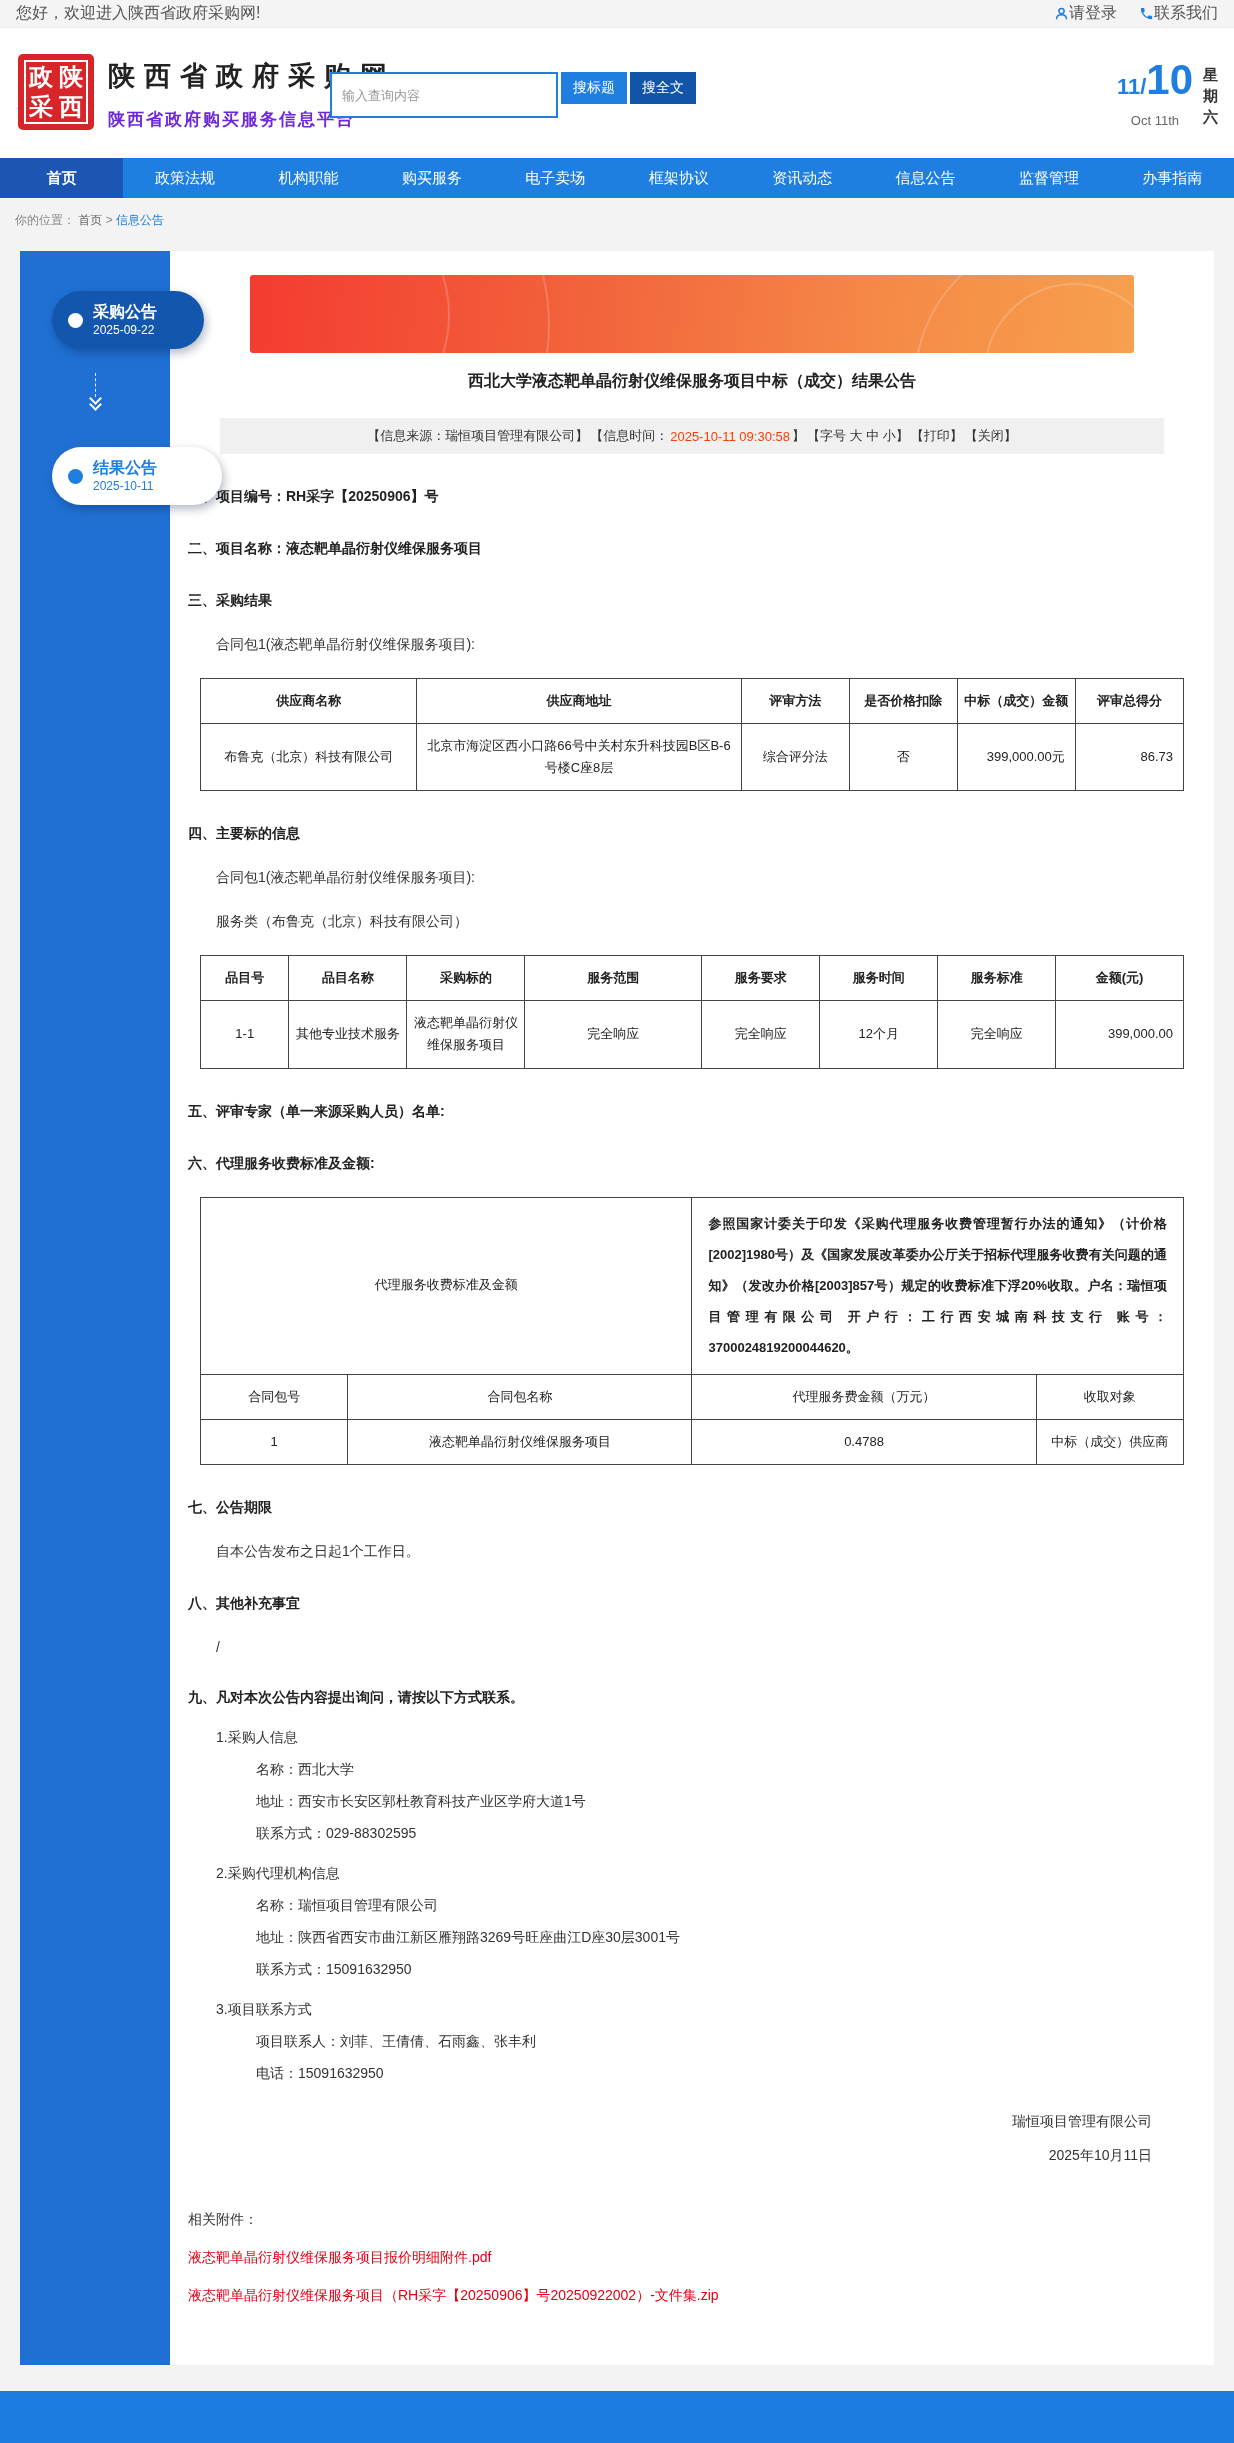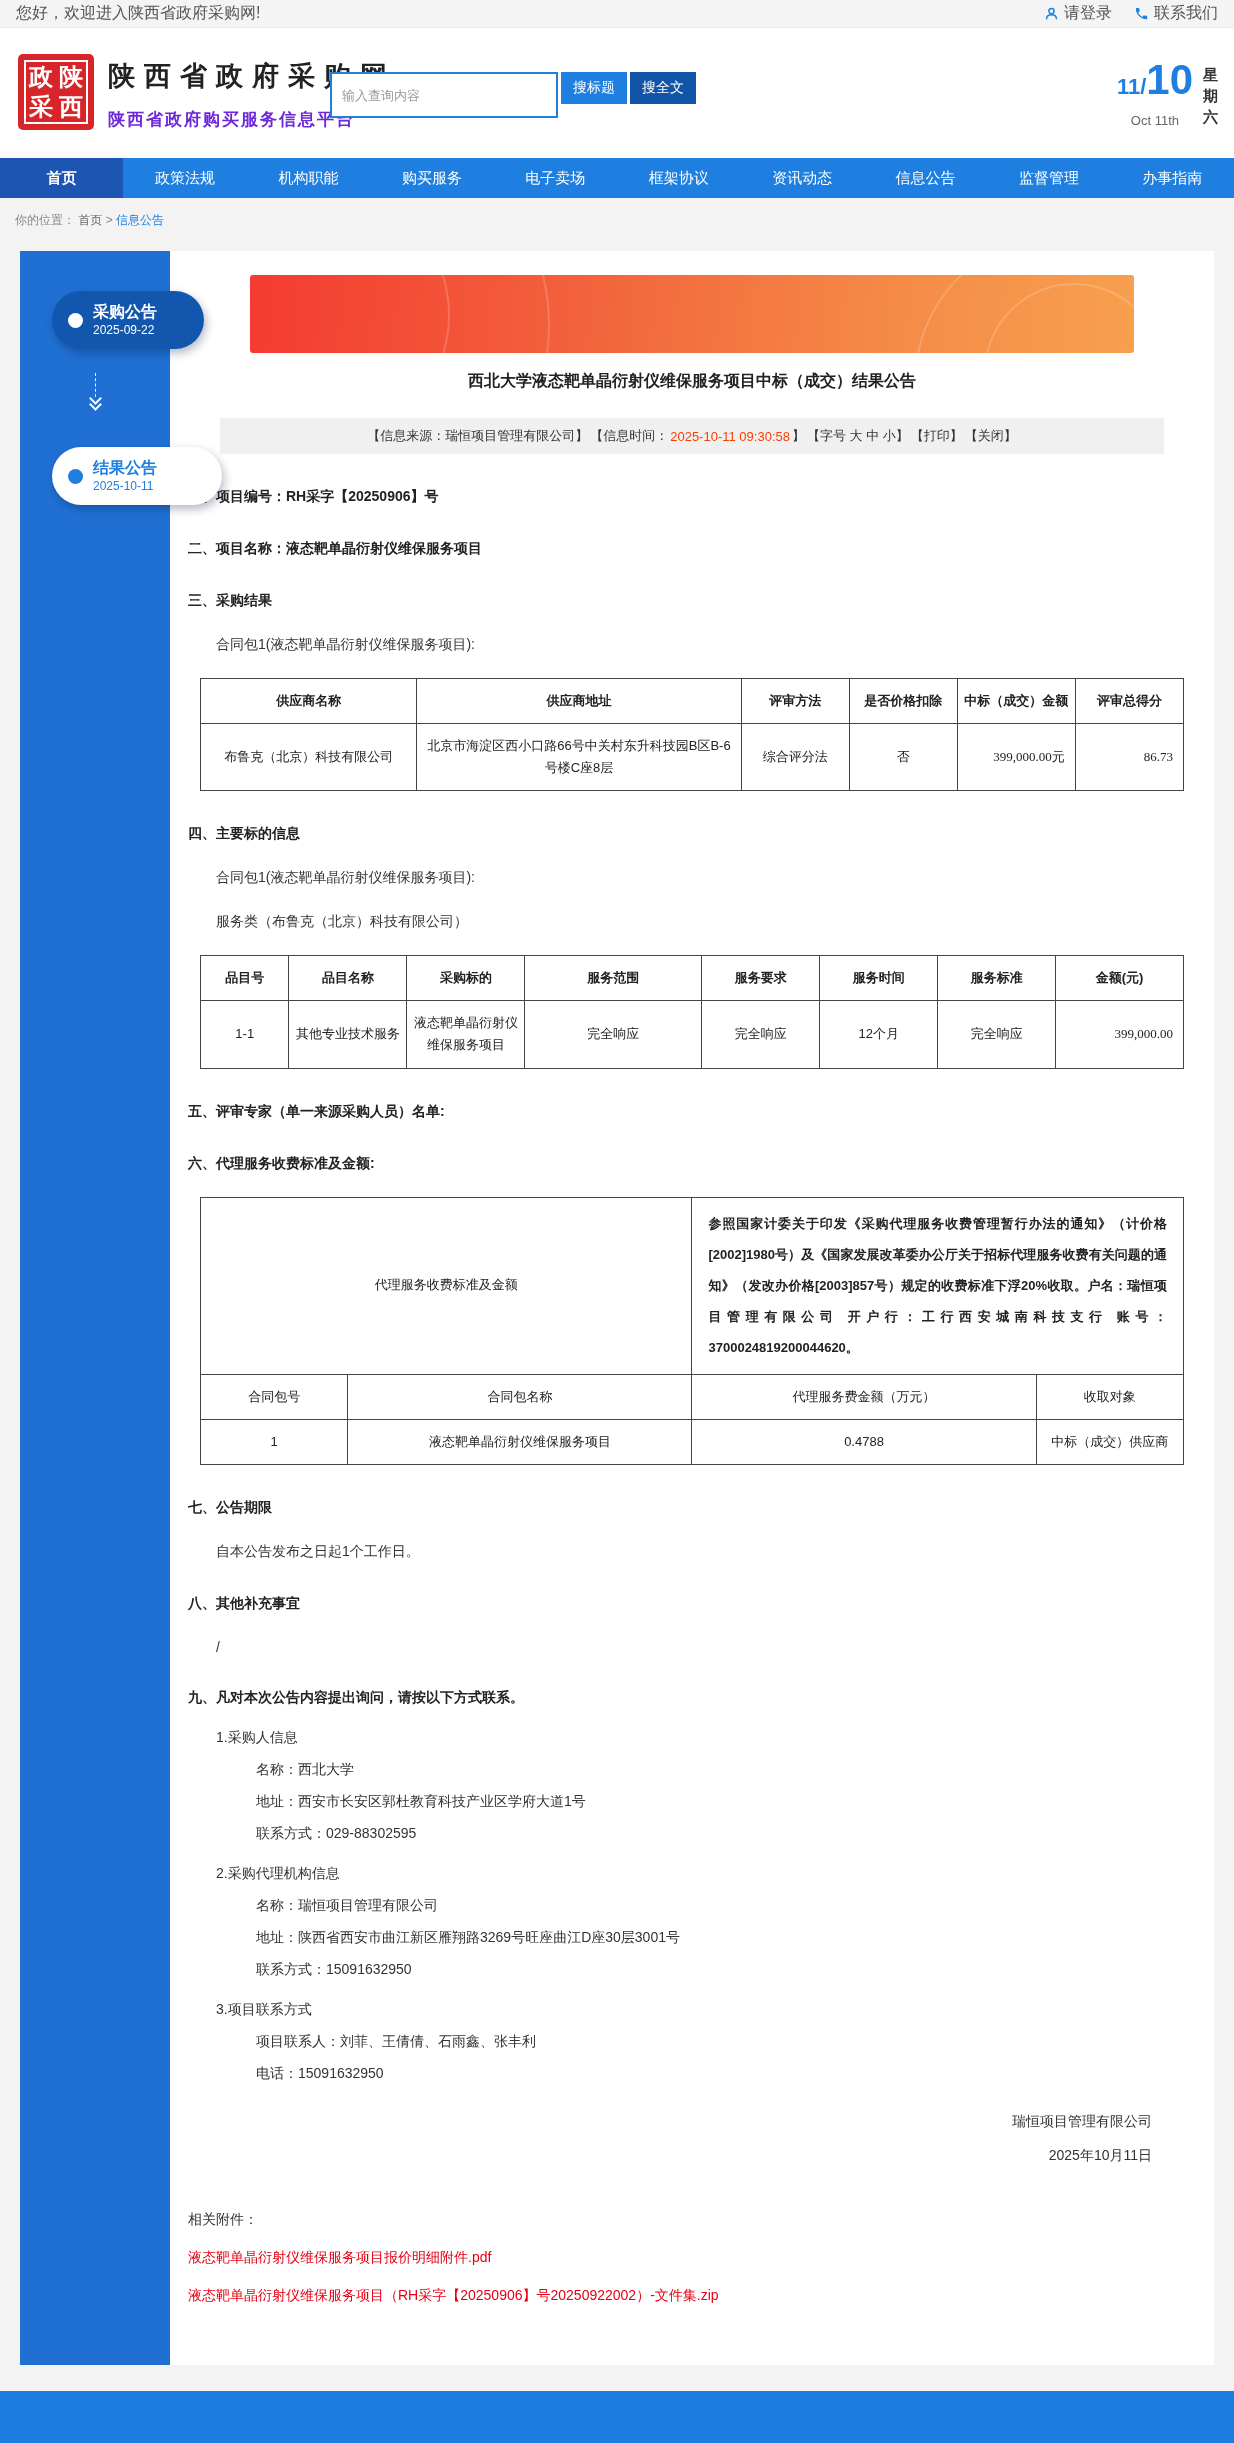--- a/index.html
+++ b/index.html
@@ -6,21 +6,21 @@
   html,body { background:#fff; }
   body {
     width:1234px; margin:0 auto;
     font-family:"Liberation Sans","DejaVu Sans",sans-serif;
     color:#333; font-size:14px;
   }
   
   .topbar { height:28px; background:#f4f4f4; border-bottom:1px solid #ebebeb;
     display:flex; align-items:center; justify-content:space-between; padding:0 16px; font-size:16px; color:#555; }
   .topbar-right { display:flex; align-items:center; gap:22px; }
-  .tb-item { display:flex; align-items:center; gap:5px; color:#555; cursor:pointer; }
+  .tb-item { display:flex; align-items:center; color:#555; cursor:pointer; }
   .tb-item svg { display:block; }
   
   .header { height:130px; background:#fff; position:relative; }
   .logo { position:absolute; left:18px; top:26px; width:76px; height:76px; background:#d8252a;
     border-radius:5px; padding:6px; }
   .logo-inner { width:100%; height:100%; border:2px solid #fff; display:grid;
     grid-template-columns:1fr 1fr; grid-template-rows:1fr 1fr; }
   .logo-inner span { color:#fff; font-weight:bold; font-size:24px; display:flex; align-items:center; justify-content:center; line-height:1; }
   .site-names { position:absolute; left:108px; top:30px; }
   .site-name { font-size:27px; font-weight:bold; color:#222; letter-spacing:9px; }
@@ -81,21 +81,21 @@
   .meta .ctrl { cursor:pointer; }
   .sec-h { margin:34px 0 0 18px; font-size:14px; font-weight:bold; color:#222; }
   .sec-p { margin:26px 0 0 46px; font-size:14px; color:#333; }
   .sub-h { margin:22px 0 0 46px; font-size:14px; color:#333; }
   .sub-l { margin:14px 0 0 86px; font-size:14px; color:#333; }
   
   table { border-collapse:collapse; margin:24px 30px 0; width:calc(100% - 60px);
     font-size:13px; color:#222; table-layout:fixed; }
   th,td { border:1px solid #444; text-align:center; padding:11px 6px; font-weight:bold; vertical-align:middle; line-height:1.7; }
   td.normal { font-weight:normal; }
-  td.num { text-align:right; padding-right:10px;font-family:Liberation Serif, serif; }
+  td.num { text-align:right; padding-right:10px; }
   td.justify { text-align:justify; font-weight:bold; line-height:2.4; padding:10px 16px; }
   
   .sig { margin:30px 62px 0 0; text-align:right; font-size:14px; color:#333; }
   .sig-date { margin-top:16px; }
   .attach-label { margin:46px 0 0 18px; font-size:14px; color:#333; }
   .attach-link { display:block; margin:20px 0 0 18px; font-size:14px; color:#e60012; cursor:pointer; text-decoration:none; }
   
   .footer { background:#1c7ce0; color:#fff; padding:40px 0 30px 0; position:relative; min-height:137px; }
 </style>
 </head>

